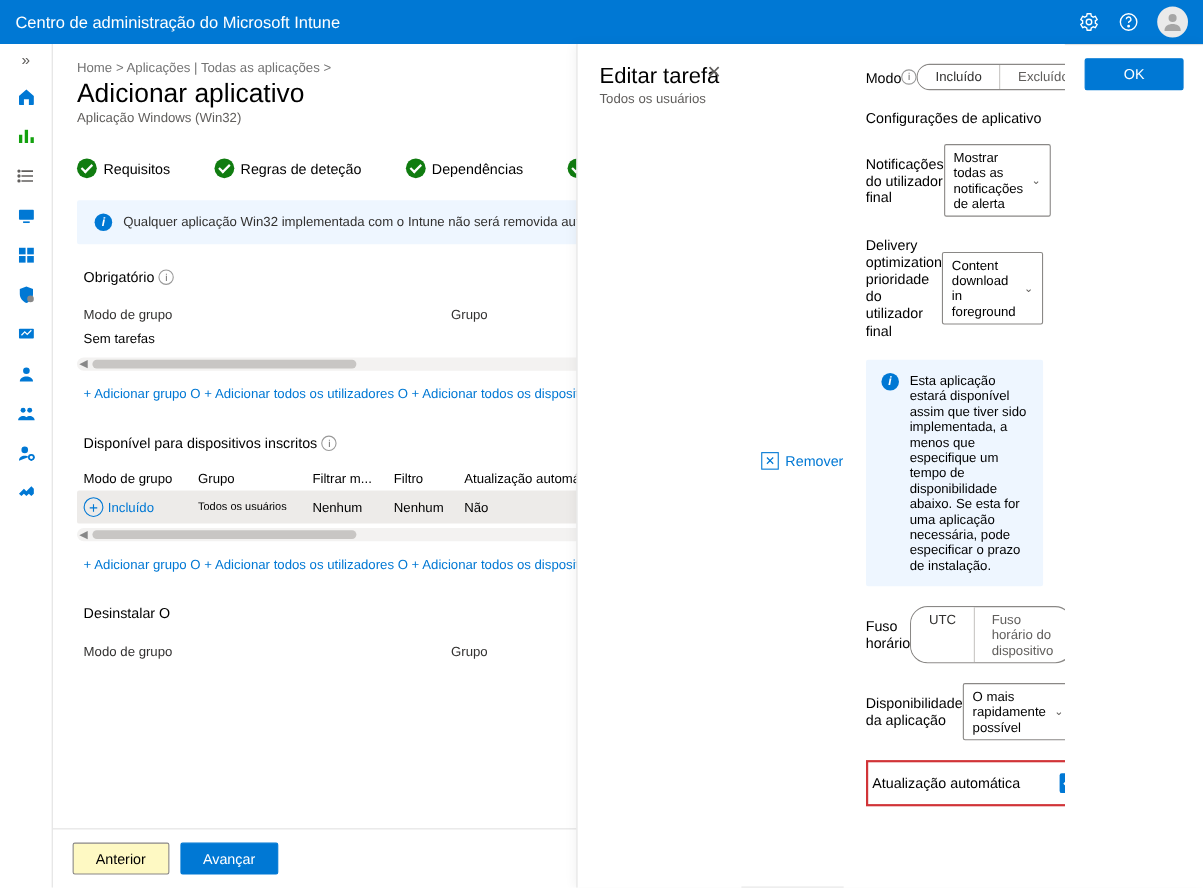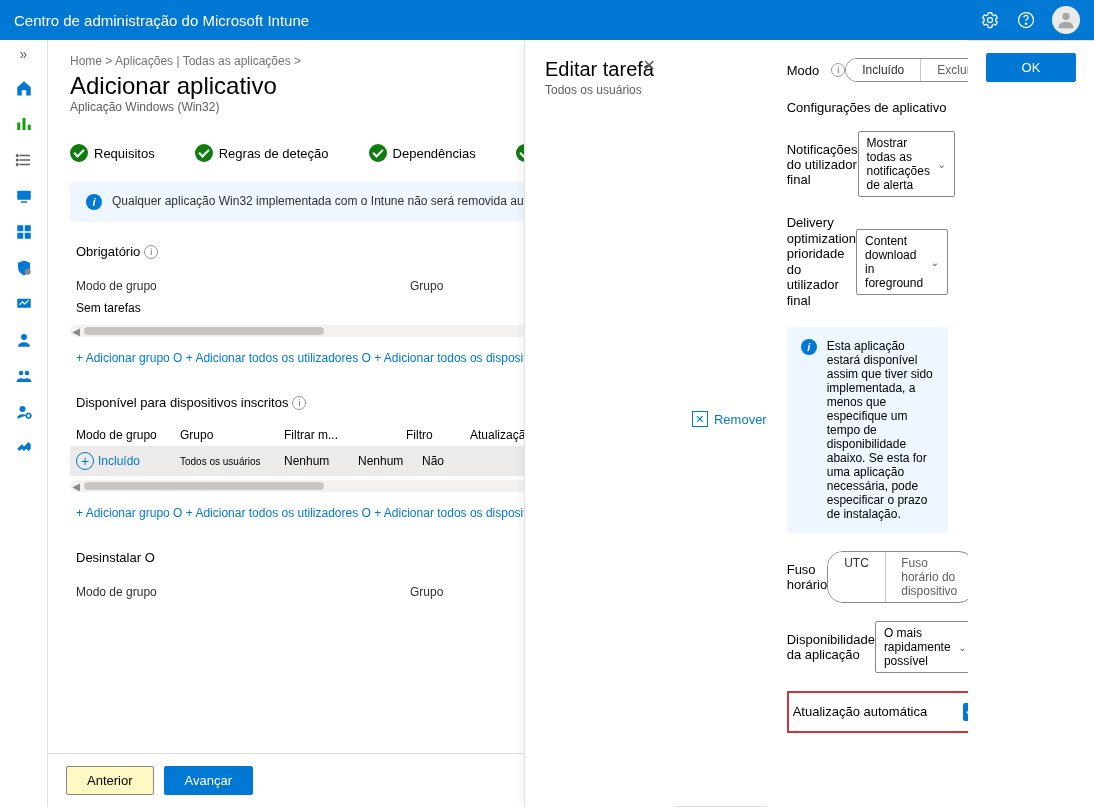--- a/index.html
+++ b/index.html
@@ -33,21 +33,21 @@
   .tbl-head > div { flex:1; }
   .notasks { font-size:12px; padding:4px 6px 6px 6px;}
   .scroll-track { height:12px; background:#f3f2f1; border-radius:6px; position:relative; margin:4px 0 8px 0;}
   .scroll-track .thumb { position:absolute; left:14px; top:2px; height:8px; width:240px; background:#c8c6c4; border-radius:4px;}
   .scroll-track .cap { position:absolute; top:0; width:12px; height:12px; display:flex;align-items:center;justify-content:center;color:#888;font-size:10px;}
   .addline { font-size:12px; color:#0078d4; padding:6px; cursor:pointer; }
   .tbl2-head { display:flex; font-size:12px; padding:4px 6px; gap:4px;}
   .tbl2-head > div:nth-child(1){width:100px;}
   .tbl2-head > div:nth-child(2){width:100px;}
   .tbl2-head > div:nth-child(3){width:70px;}
-  .tbl2-head > div:nth-child(4){width:60px;margin-left:48px;}
+  .tbl2-head > div:nth-child(4){width:60px;}
   .tbl2-head > div:nth-child(5){flex:1;}
   .tbl2-row { display:flex; font-size:12px; padding:6px; gap:4px; background:#edebe9; align-items:center; border-radius:2px;}
   .tbl2-row > div:nth-child(1){width:100px; color:#0078d4; display:flex; align-items:center; gap:4px;}
   .tbl2-row > div:nth-child(2){width:100px;}
   .tbl2-row > div:nth-child(3){width:70px;}
   .tbl2-row > div:nth-child(4){width:60px;}
   .tbl2-row > div:nth-child(5){flex:1;}
   .plus-circle { width:18px; height:18px; border:1.5px solid #0078d4; border-radius:50%; display:flex;align-items:center;justify-content:center;color:#0078d4;font-size:14px;line-height:1;}
   .footer { position:absolute; left:0; right:0; bottom:0; padding:12px 18px; border-top:1px solid #e1e1e1; display:flex; gap:10px; background:#fff;}
   .btn { font-size:13px; padding:6px 20px; border:1px solid #8a8886; background:#fef9c3; cursor:pointer; border-radius:2px;}
@@ -55,21 +55,21 @@
   
   .panel { position:absolute; top:0; right:0; bottom:0; width:570px; background:#fff; border-left:1px solid #e1e1e1; box-shadow:-2px 0 10px rgba(0,0,0,.05); display:flex; flex-direction:row;}
   .panel-head { padding:18px 20px 6px 20px; position:relative;}
   .panel-title { font-size:20px; font-weight:400;}
   .panel-sub { font-size:12px; color:#605e5c; margin-top:2px;}
   .panel-close { position:absolute; right:18px; top:16px; cursor:pointer; color:#605e5c; font-size:16px;}
   .panel-remove { display:flex; align-items:center; gap:6px; color:#0078d4; font-size:13px; padding:6px 0 14px 18px; border-bottom:1px solid #e1e1e1; cursor:pointer;}
   .panel-remove .x { width:16px; height:16px; border:1.5px solid #0078d4; display:flex;align-items:center;justify-content:center; font-size:11px;}
   .panel-body { flex:1; overflow:auto; padding:18px 20px 10px 20px; font-size:13px;}
   .form-row { display:flex; align-items:center; margin-bottom:18px;}
-  .form-label { width:190px; font-size:13px; display:flex; align-items:center; gap:12px;}
+  .form-label { width:190px; font-size:13px; display:flex; align-items:center; gap:0;}
   .form-ctrl { flex:1; }
   .pill-group { display:inline-flex; border:1px solid #8a8886; border-radius:16px; overflow:hidden; font-size:12px;}
   .pill { padding:4px 16px; cursor:pointer;}
   .pill.sel { background:#fff; color:#323130;}
   .pill:not(.sel){ color:#605e5c;}
   .pill-divider{width:1px;background:#c8c6c4;}
   .section-header { font-size:13px; margin:6px 0 16px 0; }
   .select { width:100%; border:1px solid #8a8886; border-radius:2px; padding:4px 24px 4px 8px; font-size:12px; background:#fff; position:relative; cursor:pointer;}
   .select .chev { position:absolute; right:8px; top:50%; transform:translateY(-50%); font-size:10px; color:#605e5c;}
   .panel-info { background:#eef6ff; padding:12px 14px; font-size:12px; display:flex; gap:10px; border-radius:2px; margin:4px 0 18px 0;}

